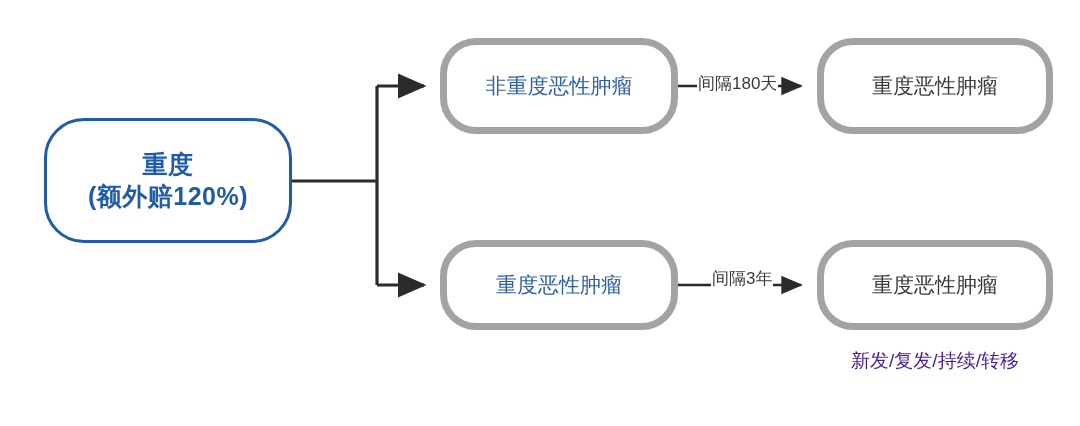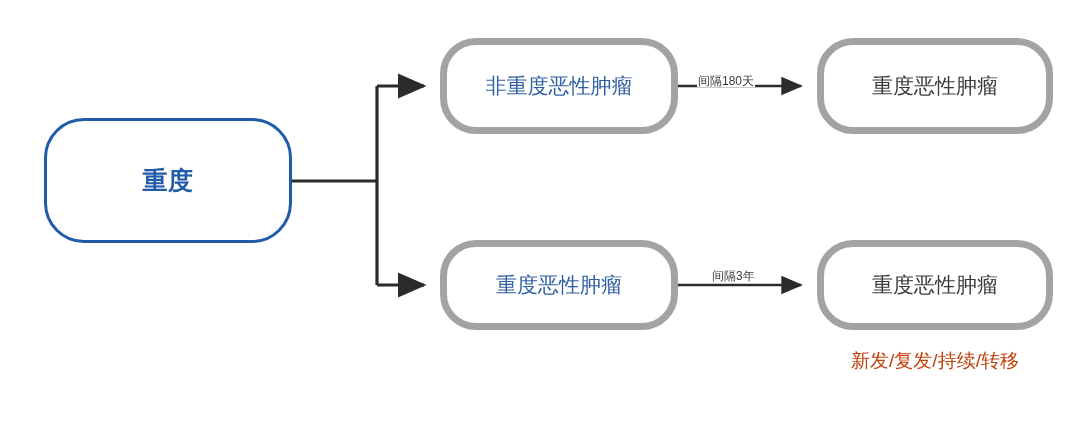--- a/index.html
+++ b/index.html
@@ -58,36 +58,36 @@
   #node-nonsevere   { left: 440px; top: 38px;  width: 238px; height: 96px; }
   #node-severe-top  { left: 817px; top: 38px;  width: 236px; height: 96px; }
   #node-severe-bot  { left: 440px; top: 240px; width: 238px; height: 90px; }
   #node-severe-bot2 { left: 817px; top: 240px; width: 236px; height: 90px; }
 
   
   .edge-label {
     position: absolute;
     background: #ffffff;
     color: #3a3a3a;
-    font-size: 12px;
+    font-size: 17px;
     white-space: nowrap;
     padding: 0 1px;
     line-height: 1;
   }
   #label-180 { left: 697px; top: 75px; }
   #label-3y  { left: 711px; top: 270px; }
 
   
   #caption-recurrence {
     position: absolute;
     left: 838px;
     top: 348px;
     width: 194px;
     text-align: center;
-    color: #c2410c;
+    color: #4c1d95;
     font-size: 19px;
     white-space: nowrap;
   }
 
   svg.connectors {
     position: absolute;
     left: 0;
     top: 0;
     width: 1080px;
     height: 426px;
@@ -124,20 +124,21 @@
     </g>
 
     <g>
       <path d="M678,285 L801,285" stroke="#2b2b2b" stroke-width="2.4" fill="none" marker-end="url(#arrow)"></path>
     </g>
   </svg>
 
   <div class="node" id="node-root">
     <div class="node-text">
       <div>重度</div>
+      <div>(额外赔120%)</div>
     </div>
   </div>
 
   <div class="node box" id="node-nonsevere">
     <span class="node-text text-blue">非重度恶性肿瘤</span>
   </div>
 
   <div class="node box" id="node-severe-top">
     <span class="node-text text-dark">重度恶性肿瘤</span>
   </div>

